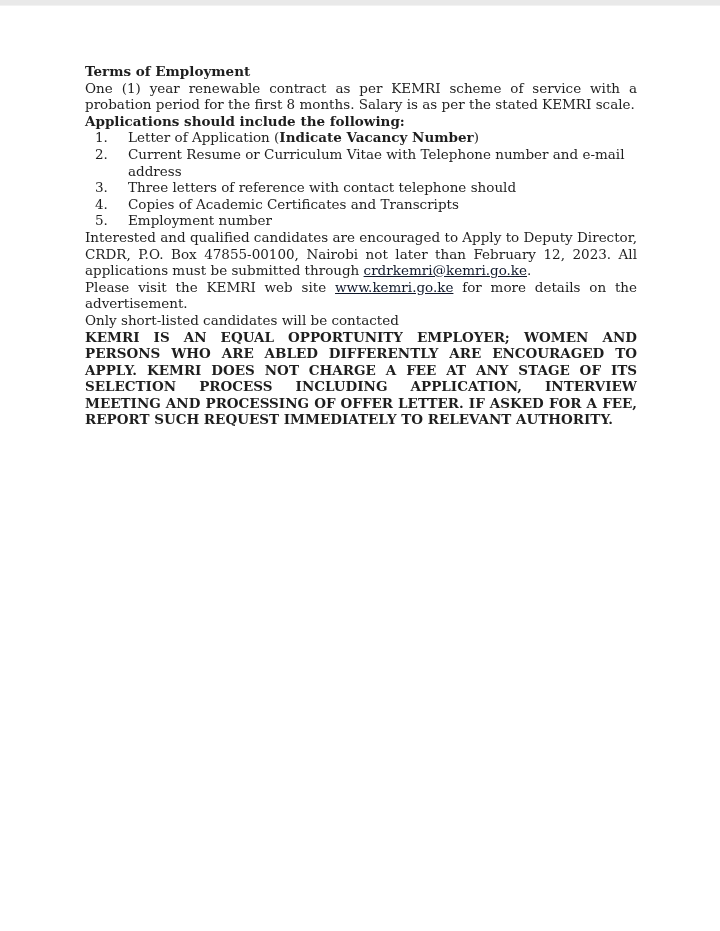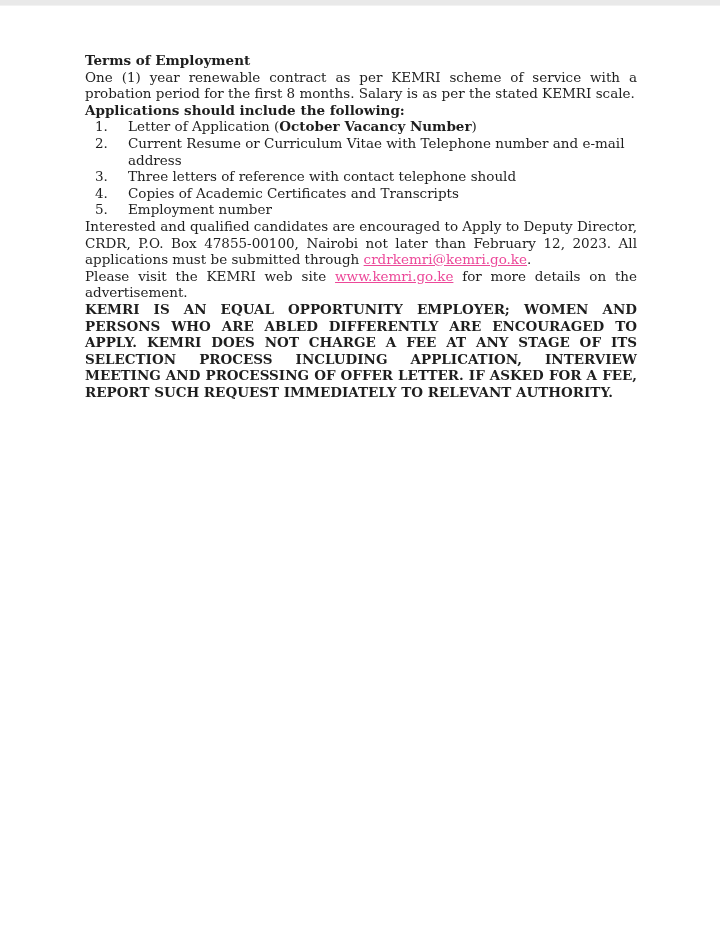--- a/index.html
+++ b/index.html
@@ -21,21 +21,21 @@
     top: 0;
     left: 0;
     width: 100%;
     height: 5px;
     background: #e9e9e9;
     border-bottom: 1px solid #f2f2f2;
   }
   .content {
     position: absolute;
     left: 85px;
-    top: 52px;
+    top: 63px;
     width: 552px;
     font-size: 13.5px;
     line-height: 16.6px;
   }
   .content p, .content h3 {
     margin: 0;
     padding: 0;
     font-size: 13.5px;
     line-height: 16.6px;
   }
@@ -48,21 +48,21 @@
   .mt-eeo      { margin-top: 17px; }
   .app-list { margin: 0; padding: 0; }
   .list-row { display: flex; }
   .num {
     flex: 0 0 auto;
     width: 33px;
     padding-left: 10px;
   }
   .li-text { flex: 1 1 auto; }
   .doc-link {
-    color: #ec4899;
+    color: #0f172a;
     text-decoration: underline;
     cursor: pointer;
   }
   .eeo {
     font-weight: bold;
     text-align: justify;
   }
 </style>
 </head>
 <body>
@@ -75,21 +75,21 @@
     <h3 class="bold">Terms of Employment</h3>
 
     <p class="justify">One (1) year renewable contract as per KEMRI scheme of service with a probation period for the first 8 months. Salary is as per the stated KEMRI scale.</p>
 
     <h3 class="bold mt-heading2">Applications should include the following:</h3>
 
     <div class="app-list">
 
       <div class="list-row">
         <span class="num">1.</span>
-        <span class="li-text"><span>Letter of Application (</span><b>October Vacancy Number</b><span>)</span></span>
+        <span class="li-text"><span>Letter of Application (</span><b>Indicate Vacancy Number</b><span>)</span></span>
       </div>
 
       <div class="list-row">
         <span class="num">2.</span>
         <span class="li-text">Current Resume or Curriculum Vitae with Telephone number and e-mail address</span>
       </div>
 
       <div class="list-row">
         <span class="num">3.</span>
         <span class="li-text">Three letters of reference with contact telephone should</span>
@@ -104,17 +104,18 @@
         <span class="num">5.</span>
         <span class="li-text">Employment number</span>
       </div>
 
     </div>
 
     <p class="justify mt-apply"><span>Interested and qualified candidates are encouraged to Apply to Deputy Director, CRDR, P.O. Box 47855-00100, Nairobi not later than February 12, 2023. All applications must be submitted through </span><a class="doc-link">crdrkemri@kemri.go.ke</a><span>.</span></p>
 
     <p class="justify mt-website"><span>Please visit the KEMRI web site </span><a class="doc-link">www.kemri.go.ke</a><span> for more details on the advertisement.</span></p>
 
+    <p class="mt-short">Only short-listed candidates will be contacted</p>
 
     <p class="eeo mt-eeo">KEMRI IS AN EQUAL OPPORTUNITY EMPLOYER; WOMEN AND PERSONS WHO ARE ABLED DIFFERENTLY ARE ENCOURAGED TO APPLY. KEMRI DOES NOT CHARGE A FEE AT ANY STAGE OF ITS SELECTION PROCESS INCLUDING APPLICATION, INTERVIEW MEETING AND PROCESSING OF OFFER LETTER. IF ASKED FOR A FEE, REPORT SUCH REQUEST IMMEDIATELY TO RELEVANT AUTHORITY.</p>
 
   </div>
 </div>
 
 </body></html>

